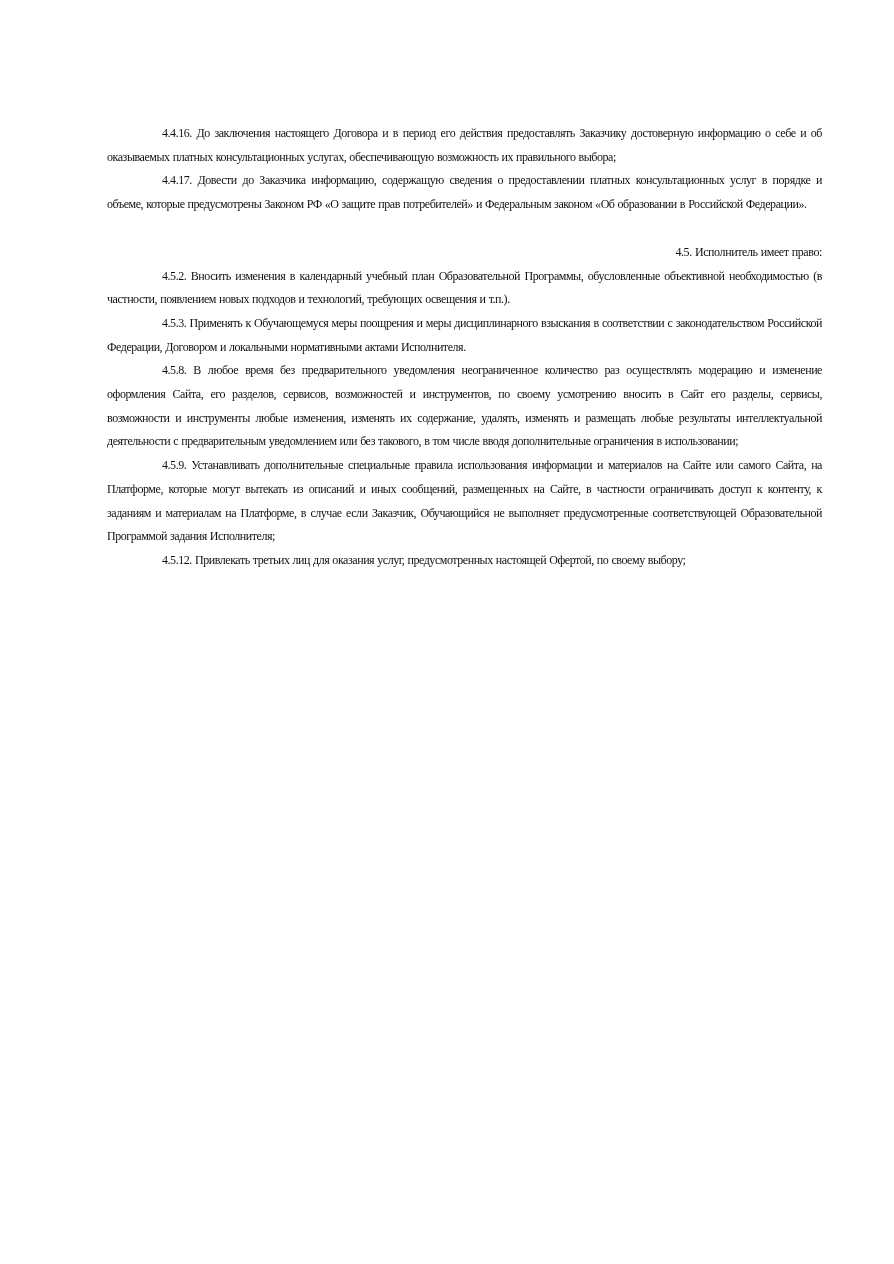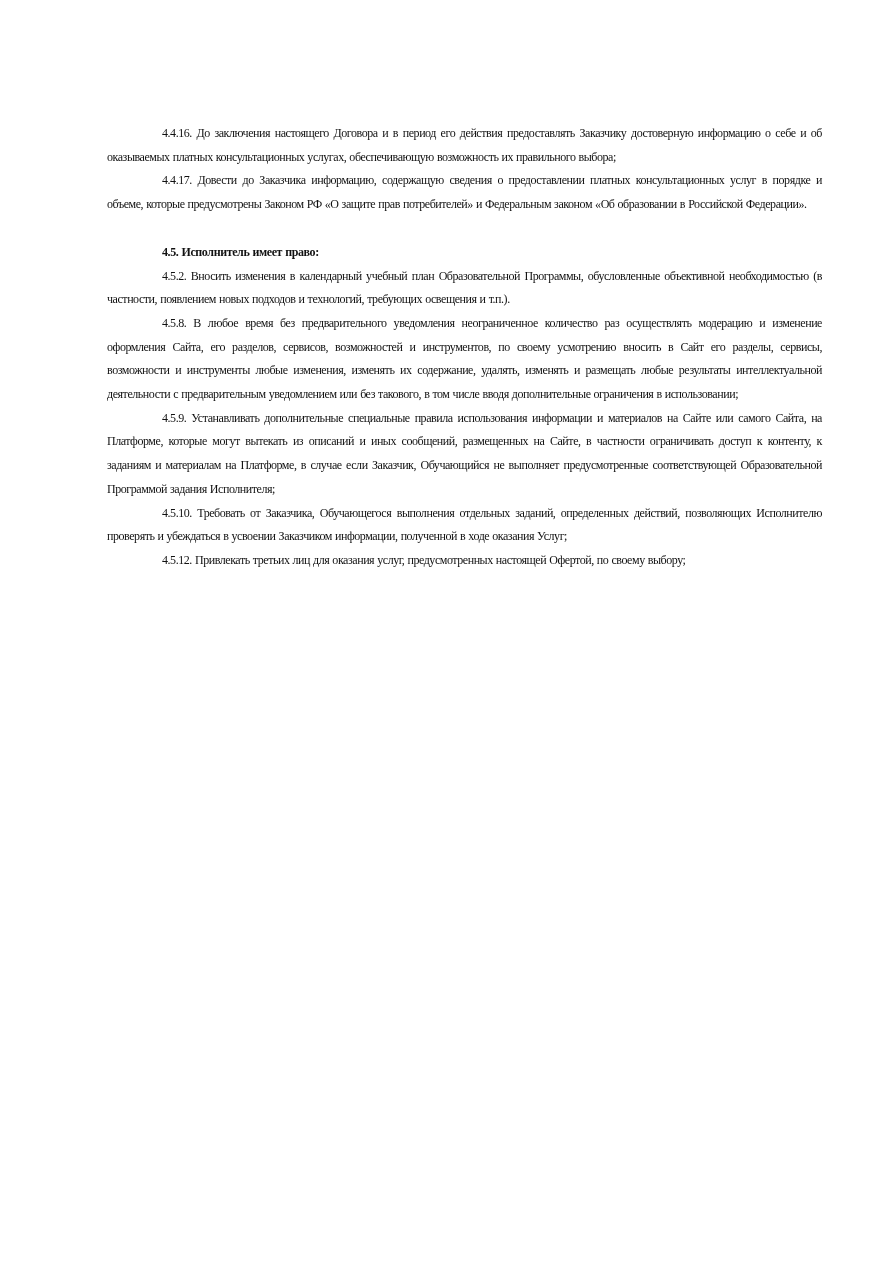--- a/index.html
+++ b/index.html
@@ -19,35 +19,36 @@
   }
   .para {
     margin: 0;
     text-indent: 55px;
     text-align: justify;
   }
   .gap { height: 24px; }
   .heading {
     margin: 0;
     text-indent: 55px;
-    font-weight: bold;
+    font-weight: normal;
     letter-spacing: -0.4px;
+    text-align: right;
   }
 </style>
 </head>
 <body>
 
 <div class="page">
 
   <p class="para"><span>4.4.16.</span> <span>До заключения настоящего Договора и в период его действия предоставлять Заказчику достоверную информацию о себе и об оказываемых платных консультационных услугах, обеспечивающую возможность их правильного выбора;</span></p>
   <p class="para"><span>4.4.17.</span> <span>Довести до Заказчика информацию, содержащую сведения о предоставлении платных консультационных услуг в порядке и объеме, которые предусмотрены Законом РФ «О защите прав потребителей» и Федеральным законом «Об образовании в Российской Федерации».</span></p>
 
   <div class="gap"></div>
 
   <p class="heading">4.5. Исполнитель имеет право:</p>
 
   <p class="para"><span>4.5.2.</span> <span>Вносить изменения в календарный учебный план Образовательной Программы, обусловленные объективной необходимостью (в частности, появлением новых подходов и технологий, требующих освещения и т.п.).</span></p>
+  <p class="para"><span>4.5.3.</span> <span>Применять к Обучающемуся меры поощрения и меры дисциплинарного взыскания в соответствии с законодательством Российской Федерации, Договором и локальными нормативными актами Исполнителя.</span></p>
   <p class="para"><span>4.5.8.</span> <span>В любое время без предварительного уведомления неограниченное количество раз осуществлять модерацию и изменение оформления Сайта, его разделов, сервисов, возможностей и инструментов, по своему усмотрению вносить в Сайт его разделы, сервисы, возможности и инструменты любые изменения, изменять их содержание, удалять, изменять и размещать любые результаты интеллектуальной деятельности с предварительным уведомлением или без такового, в том числе вводя дополнительные ограничения в использовании;</span></p>
   <p class="para"><span>4.5.9.</span> <span>Устанавливать дополнительные специальные правила использования информации и материалов на Сайте или самого Сайта, на Платформе, которые могут вытекать из описаний и иных сообщений, размещенных на Сайте, в частности ограничивать доступ к контенту, к заданиям и материалам на Платформе, в случае если Заказчик, Обучающийся не выполняет предусмотренные соответствующей Образовательной Программой задания Исполнителя;</span></p>
-  <p class="para"><span>4.5.10.</span> <span>Требовать от Заказчика, Обучающегося выполнения отдельных заданий, определенных действий, позволяющих Исполнителю проверять и убеждаться в усвоении Заказчиком информации, полученной в ходе оказания Услуг;</span></p>
   <p class="para"><span>4.5.12.</span> <span>Привлекать третьих лиц для оказания услуг, предусмотренных настоящей Офертой, по своему выбору;</span></p>
 
 </div>
 
 </body></html>

